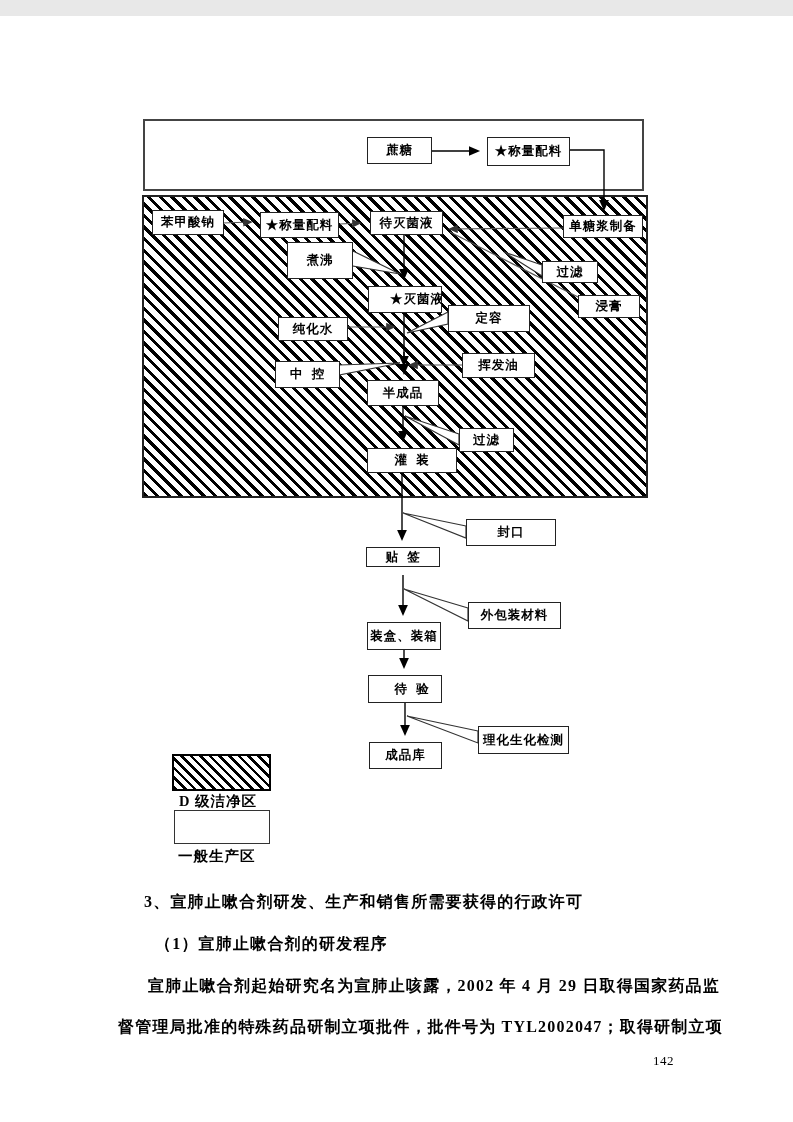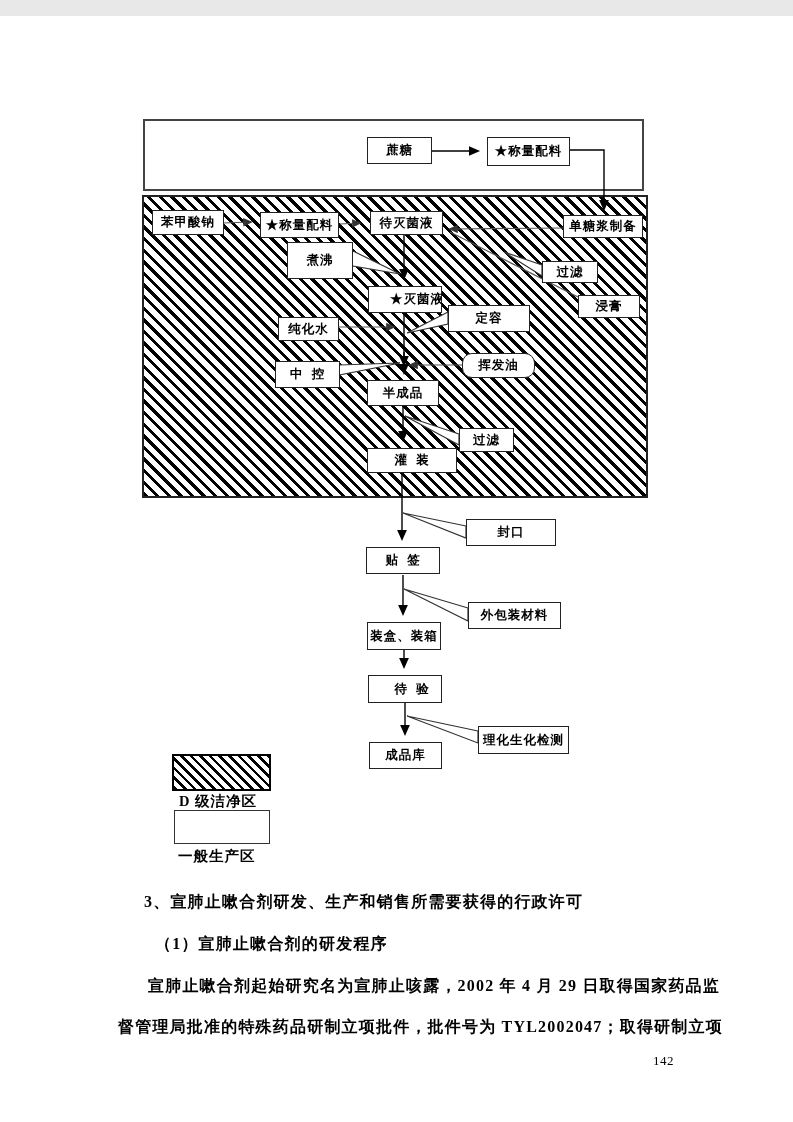--- a/index.html
+++ b/index.html
@@ -81,29 +81,29 @@
   <div class="node" style="left:367px;top:121px;width:65px;height:27px;">蔗糖</div>
   <div class="node" style="left:487px;top:121px;width:83px;height:29px;">★称量配料</div>
   <div class="node" style="left:152px;top:194px;width:72px;height:25px;">苯甲酸钠</div>
   <div class="node" style="left:260px;top:196px;width:79px;height:26px;">★称量配料</div>
   <div class="node" style="left:370px;top:195px;width:73px;height:24px;">待灭菌液</div>
   <div class="node" style="left:563px;top:199px;width:80px;height:23px;">单糖浆制备</div>
   <div class="node" style="left:287px;top:226px;width:66px;height:37px;">煮沸</div>
   <div class="node" style="left:542px;top:245px;width:56px;height:22px;">过滤</div>
   <div class="node" style="left:578px;top:279px;width:62px;height:23px;">浸膏</div>
   <div class="node" style="left:368px;top:270px;width:74px;height:27px;padding-left:24px;">★灭菌液</div>
-  <div class="node" style="left:278px;top:301px;width:61px;height:24px;">纯化水</div>
+  <div class="node" style="left:278px;top:301px;width:70px;height:24px;">纯化水</div>
   <div class="node" style="left:448px;top:289px;width:82px;height:27px;">定容</div>
   <div class="node" style="left:275px;top:345px;width:65px;height:27px;">中  控</div>
-  <div class="node" style="left:462px;top:337px;width:73px;height:25px;border-radius:10px;">挥发油</div>
+  <div class="node" style="left:462px;top:337px;width:73px;height:25px;">挥发油</div>
   <div class="node" style="left:367px;top:364px;width:72px;height:26px;">半成品</div>
   <div class="node" style="left:459px;top:412px;width:55px;height:24px;">过滤</div>
   <div class="node" style="left:367px;top:432px;width:90px;height:25px;">灌  装</div>
   <div class="node" style="left:466px;top:503px;width:90px;height:27px;">封口</div>
-  <div class="node" style="left:366px;top:531px;width:74px;height:27px;">贴  签</div>
+  <div class="node" style="left:366px;top:531px;width:74px;height:20px;">贴  签</div>
   <div class="node" style="left:468px;top:586px;width:93px;height:27px;">外包装材料</div>
   <div class="node" style="left:367px;top:606px;width:74px;height:28px;">装盒、装箱</div>
   <div class="node" style="left:368px;top:659px;width:74px;height:28px;padding-left:14px;">待  验</div>
   <div class="node" style="left:478px;top:710px;width:91px;height:28px;">理化生化检测</div>
   <div class="node" style="left:369px;top:726px;width:73px;height:27px;">成品库</div>
 
   <div class="legend-swatch hatched" style="left:172px;top:738px;width:99px;height:37px;"></div>
   <div class="legend-label" style="left:179px;top:776px;">D 级洁净区</div>
   <div class="legend-swatch plain" style="left:174px;top:794px;width:96px;height:34px;"></div>
   <div class="legend-label" style="left:178px;top:831px;">一般生产区</div>

